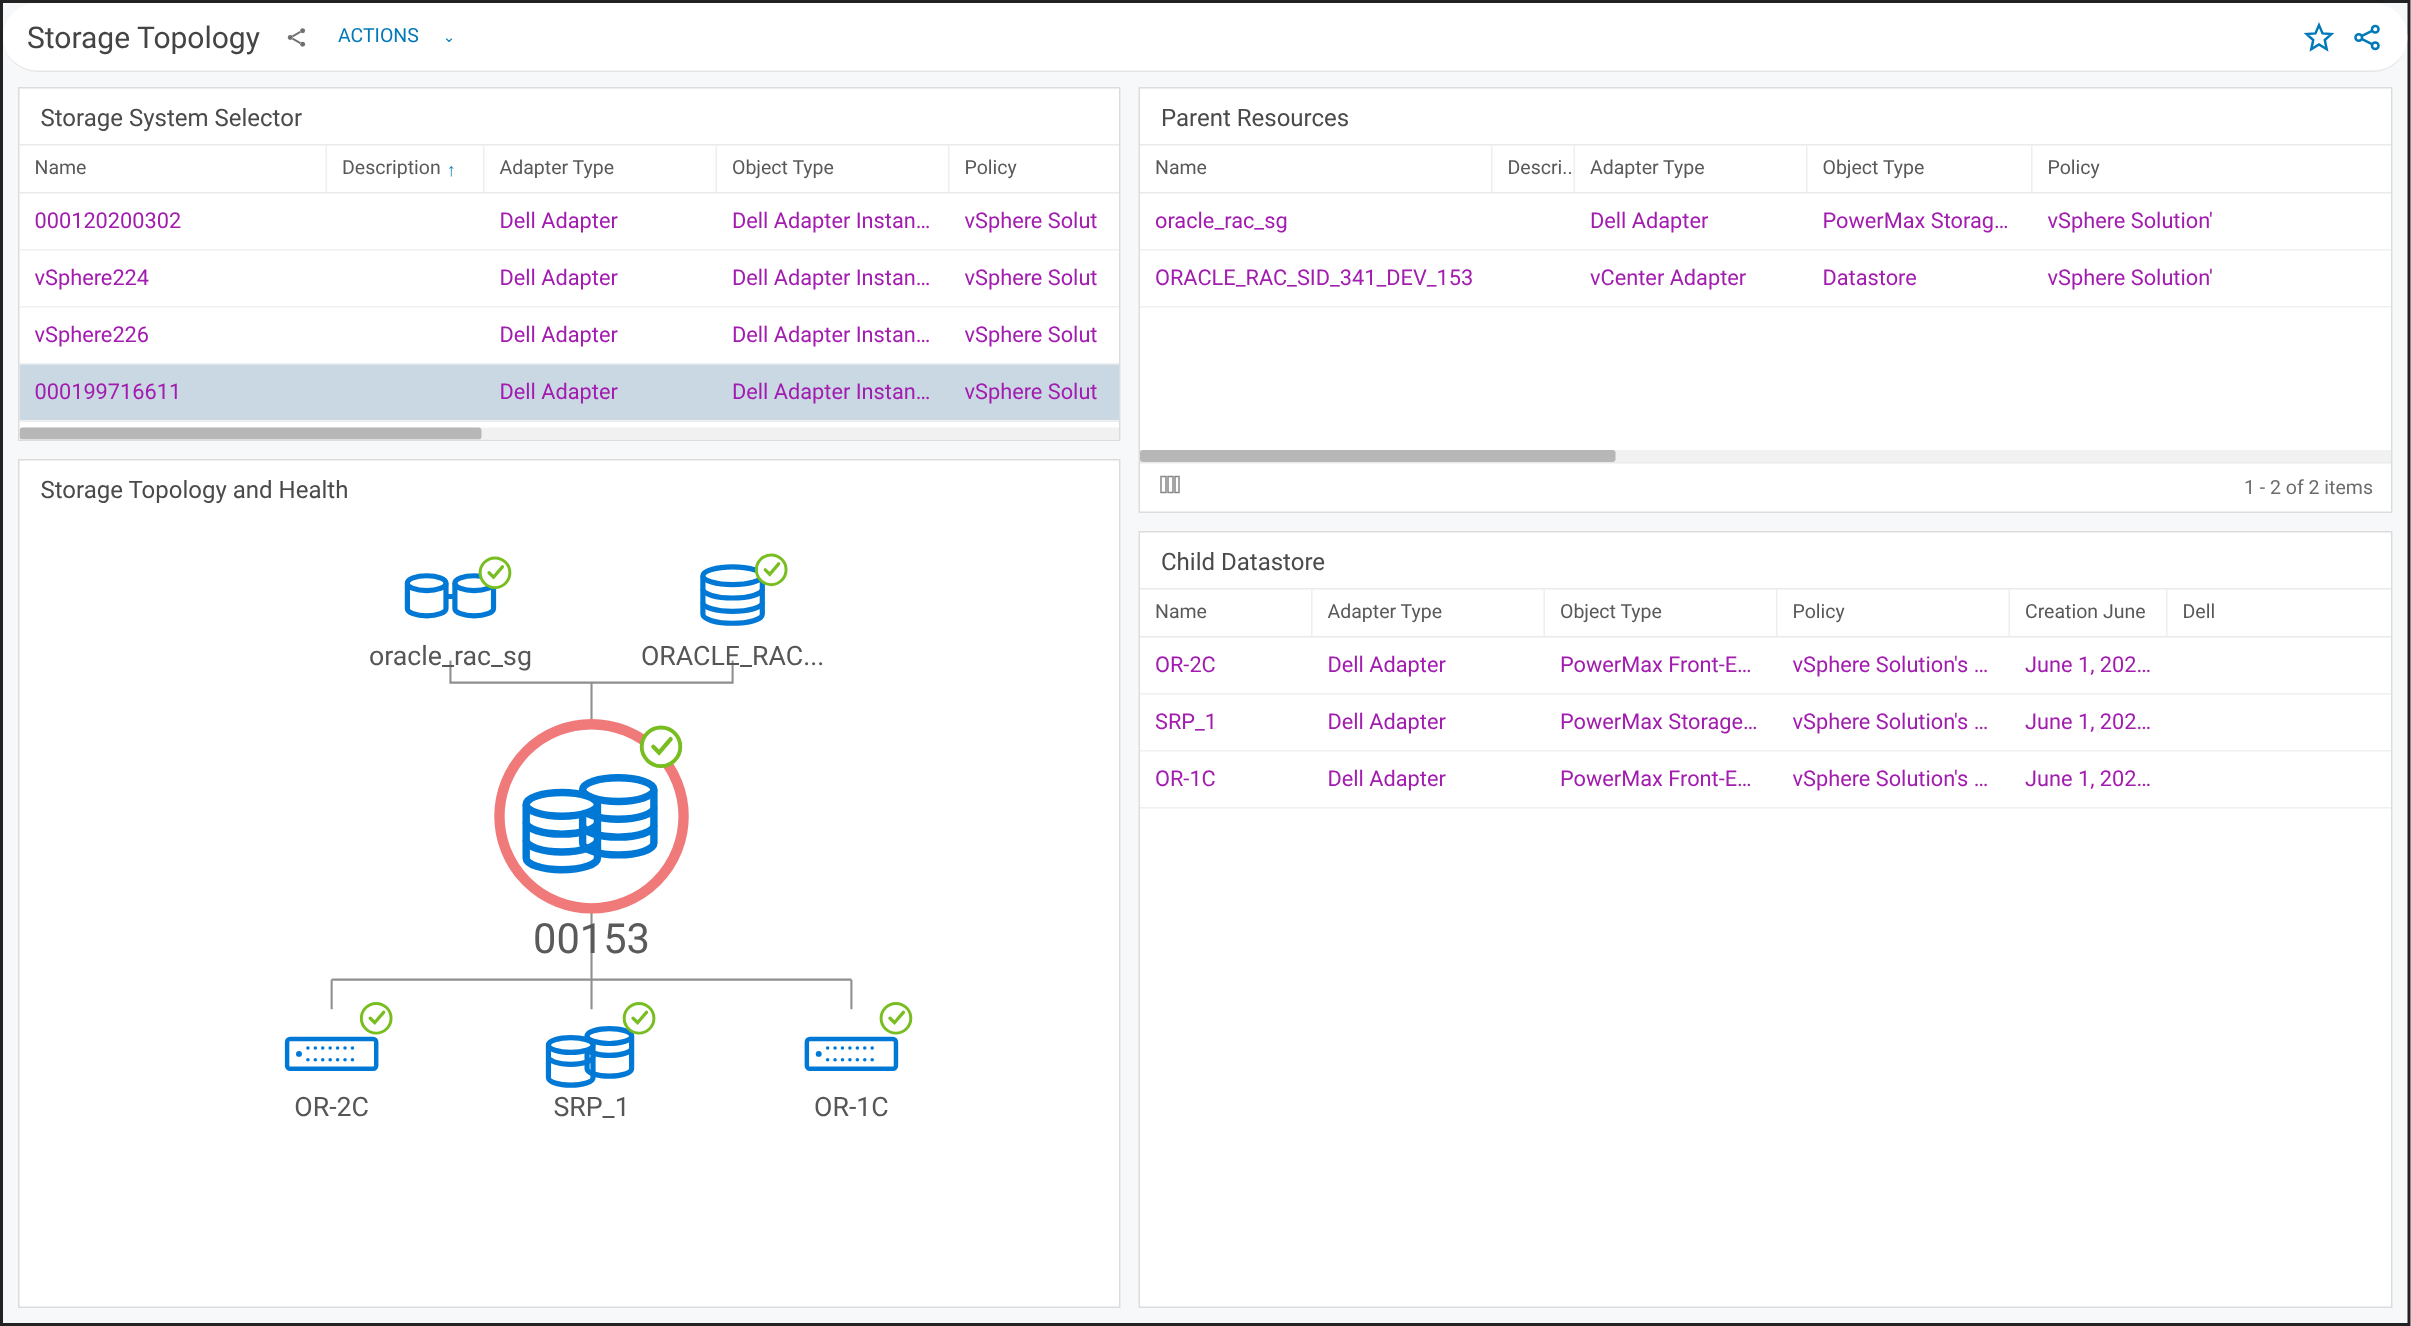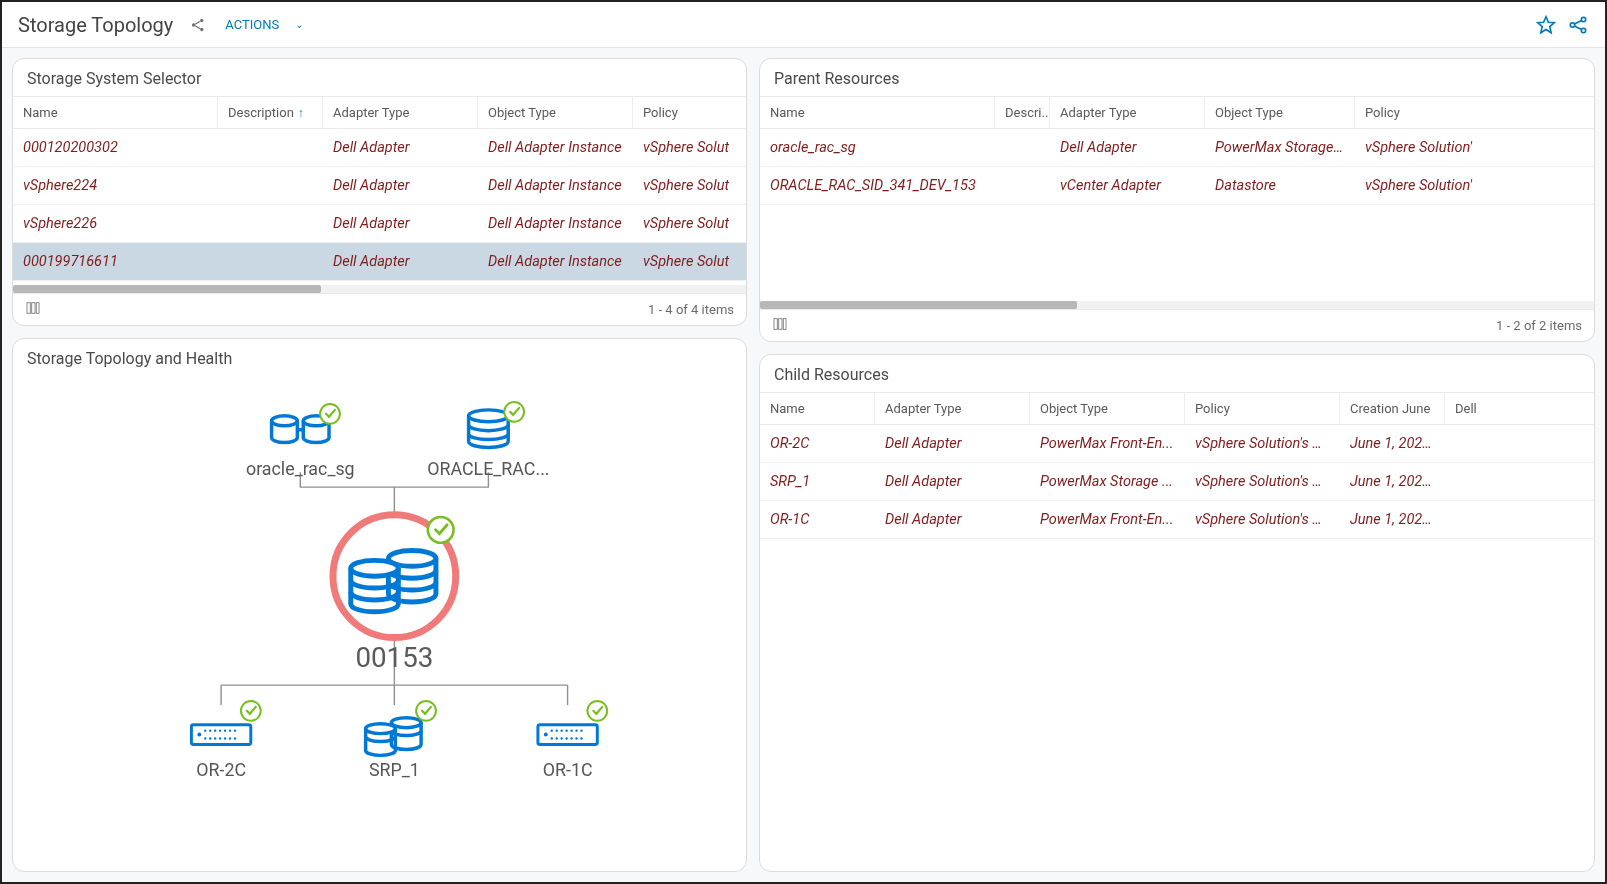--- a/index.html
+++ b/index.html
@@ -14,20 +14,21 @@
   height: 884px;
   border: 2px solid #222;
 }
 .titlebar {
   display: flex;
   align-items: center;
   padding: 3px 16px;
   background: #fff;
   border-bottom: 1px solid #e5e5e5;
   height: 46px;
+  border-radius: 23px;
 }
 .titlebar h1 {
   font-size: 20px;
   font-weight: 400;
   color: #444;
   margin-right: 16px;
 }
 .titlebar .share-small {
   width: 18px; height: 18px;
   margin-right: 18px;
@@ -54,21 +55,21 @@
   display: grid;
   grid-template-columns: 735px 1fr;
   gap: 12px;
   padding: 10px;
   height: calc(100% - 46px);
 }
 .col { display: flex; flex-direction: column; gap: 12px; min-height: 0;}
 .panel {
   background: #fff;
   border: 1px solid #dcdcdc;
-  border-radius: 12px;
+  border-radius: 0;
   display: flex;
   flex-direction: column;
   overflow: hidden;
 }
 .panel-h {
   font-size: 16px;
   font-weight: 400;
   color: #4a4a4a;
   padding: 10px 14px 8px 14px;
 }
@@ -85,21 +86,21 @@
   white-space: nowrap;
   overflow: hidden;
   text-overflow: ellipsis;
   display: flex;
   align-items: center;
   gap: 4px;
   text-align: center;
 }
 .thead .cell:last-child { border-right: none; }
 .sort-arrow { color: #0079b8; font-size: 12px; font-weight: bold;}
-.tbody { font-size: 14.5px; color: #7f1d1d; font-style: italic; }
+.tbody { font-size: 14.5px; color: #a21caf; }
 .row {
   display: flex;
   border-bottom: 1px solid #f0f0f0;
   cursor: default;
 }
 .row .cell {
   padding: 10px 10px;
   white-space: nowrap;
   overflow: hidden;
   text-overflow: ellipsis;
@@ -230,30 +231,20 @@
             <div class="cell sel-c1">000199716611</div>
             <div class="cell sel-c2"></div>
             <div class="cell sel-c3">Dell Adapter</div>
             <div class="cell sel-c4">Dell Adapter Instance</div>
             <div class="cell sel-c5">vSphere Solut</div>
           </div>
         </div>
       <div class="scroll-h">
           <div class="thumb" style="left:0;width:42%;"></div>
         </div>
-      <div class="footer">
-        <span class="cols-icon">
-          <svg viewBox="0 0 24 24">
-              <rect x="3" y="4" width="5" height="16"></rect>
-              <rect x="10" y="4" width="5" height="16"></rect>
-              <rect x="17" y="4" width="4" height="16"></rect>
-            </svg>
-        </span>
-        <span class="count">1 - 4 of 4 items</span>
-      </div>
     </div>
 
     <div class="panel topo-panel">
       <div class="panel-h">Storage Topology and Health</div>
       <div class="topo-body">
         <svg class="topo" viewBox="0 0 700 420">
           <defs>
             <g id="ok-badge">
               <circle r="10" fill="#fff" stroke="#78be20" stroke-width="2"></circle>
               <path d="M-4 0 L-1 3 L5 -4" fill="none" stroke="#78be20" stroke-width="2.2" stroke-linecap="round"></path>
@@ -414,21 +405,21 @@
               <rect x="3" y="4" width="5" height="16"></rect>
               <rect x="10" y="4" width="5" height="16"></rect>
               <rect x="17" y="4" width="4" height="16"></rect>
             </svg>
         </span>
         <span class="count">1 - 2 of 2 items</span>
       </div>
     </div>
 
     <div class="panel child-panel">
-      <div class="panel-h">Child Resources</div>
+      <div class="panel-h">Child Datastore</div>
       <div class="thead">
         <div class="cell chi-c1">Name</div>
         <div class="cell chi-c2">Adapter Type</div>
         <div class="cell chi-c3">Object Type</div>
         <div class="cell chi-c4">Policy</div>
         <div class="cell chi-c5">Creation June</div>
         <div class="cell chi-c6">Dell</div>
       </div>
       <div class="tbody" id="child-body">
           <div class="row">

